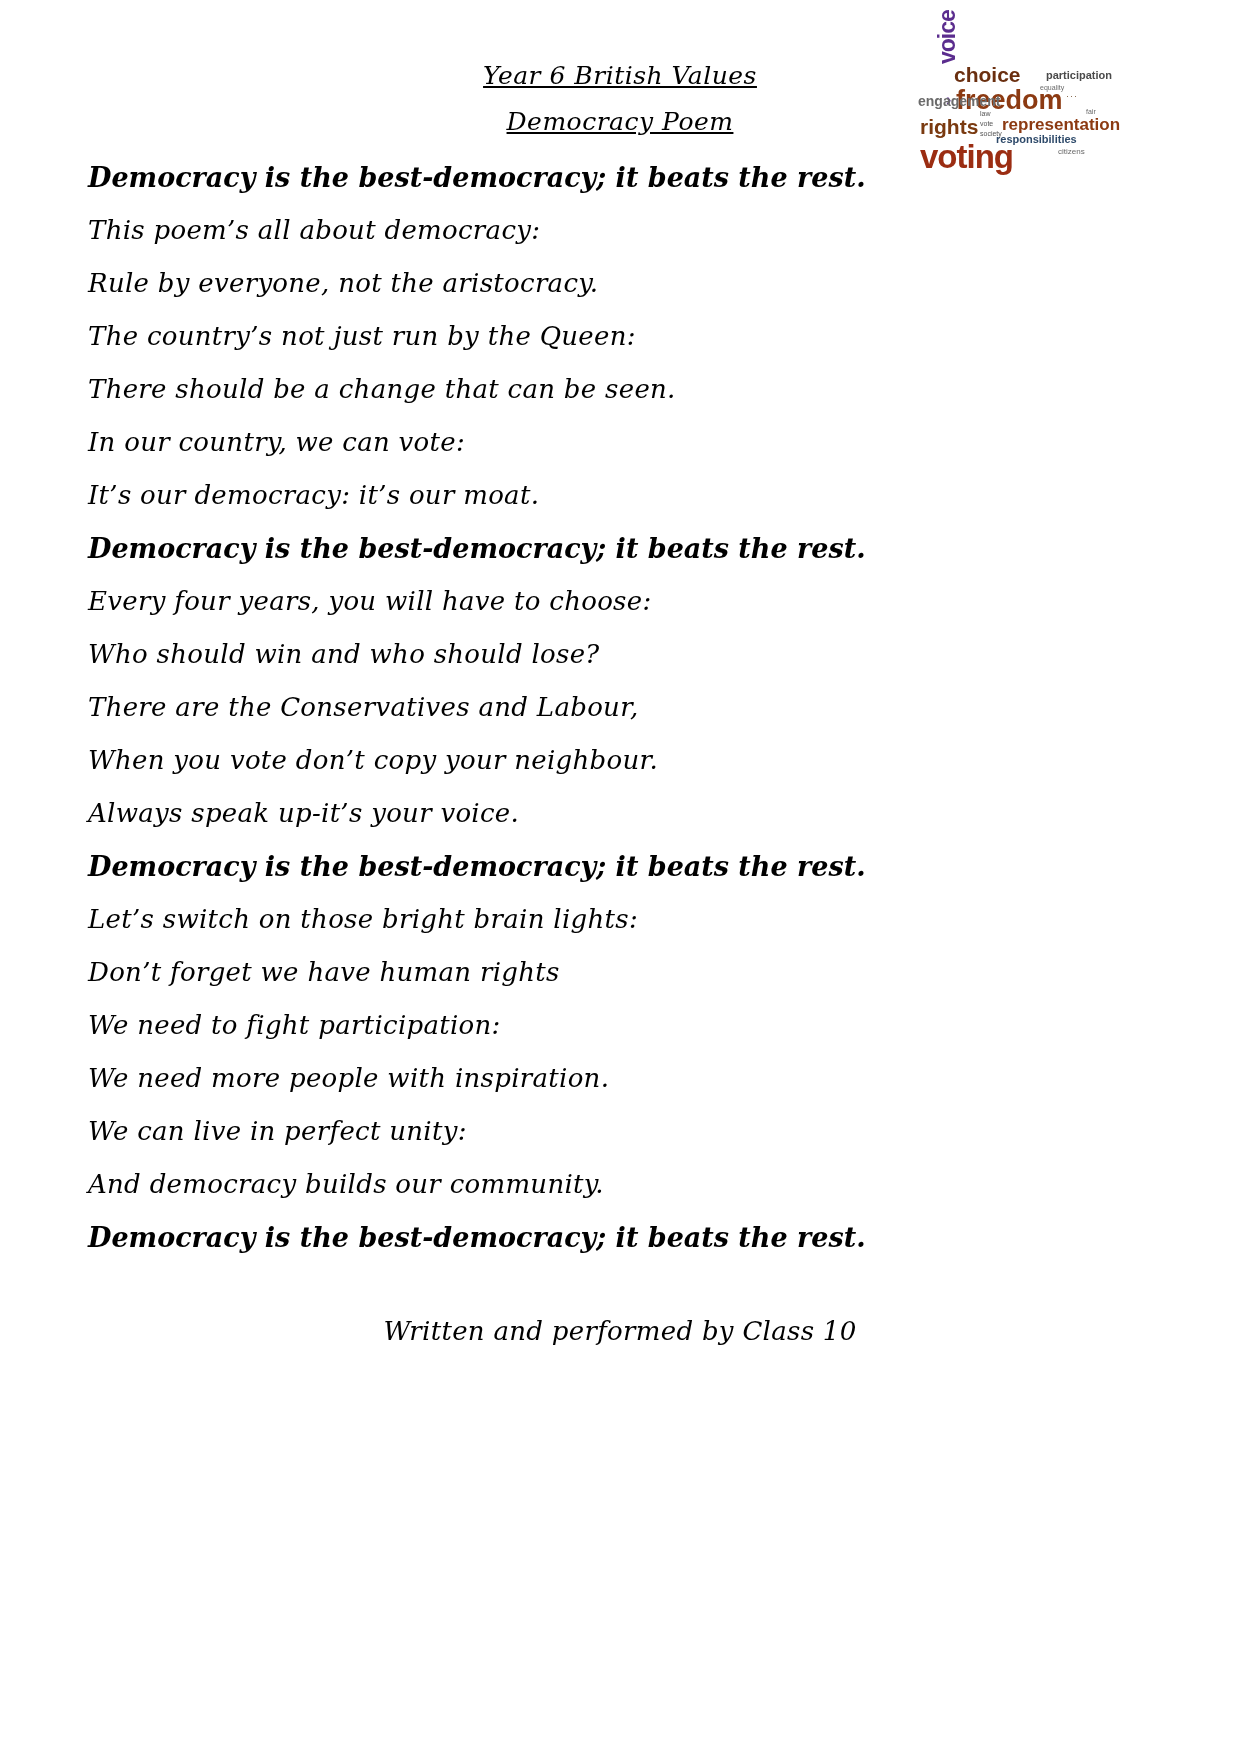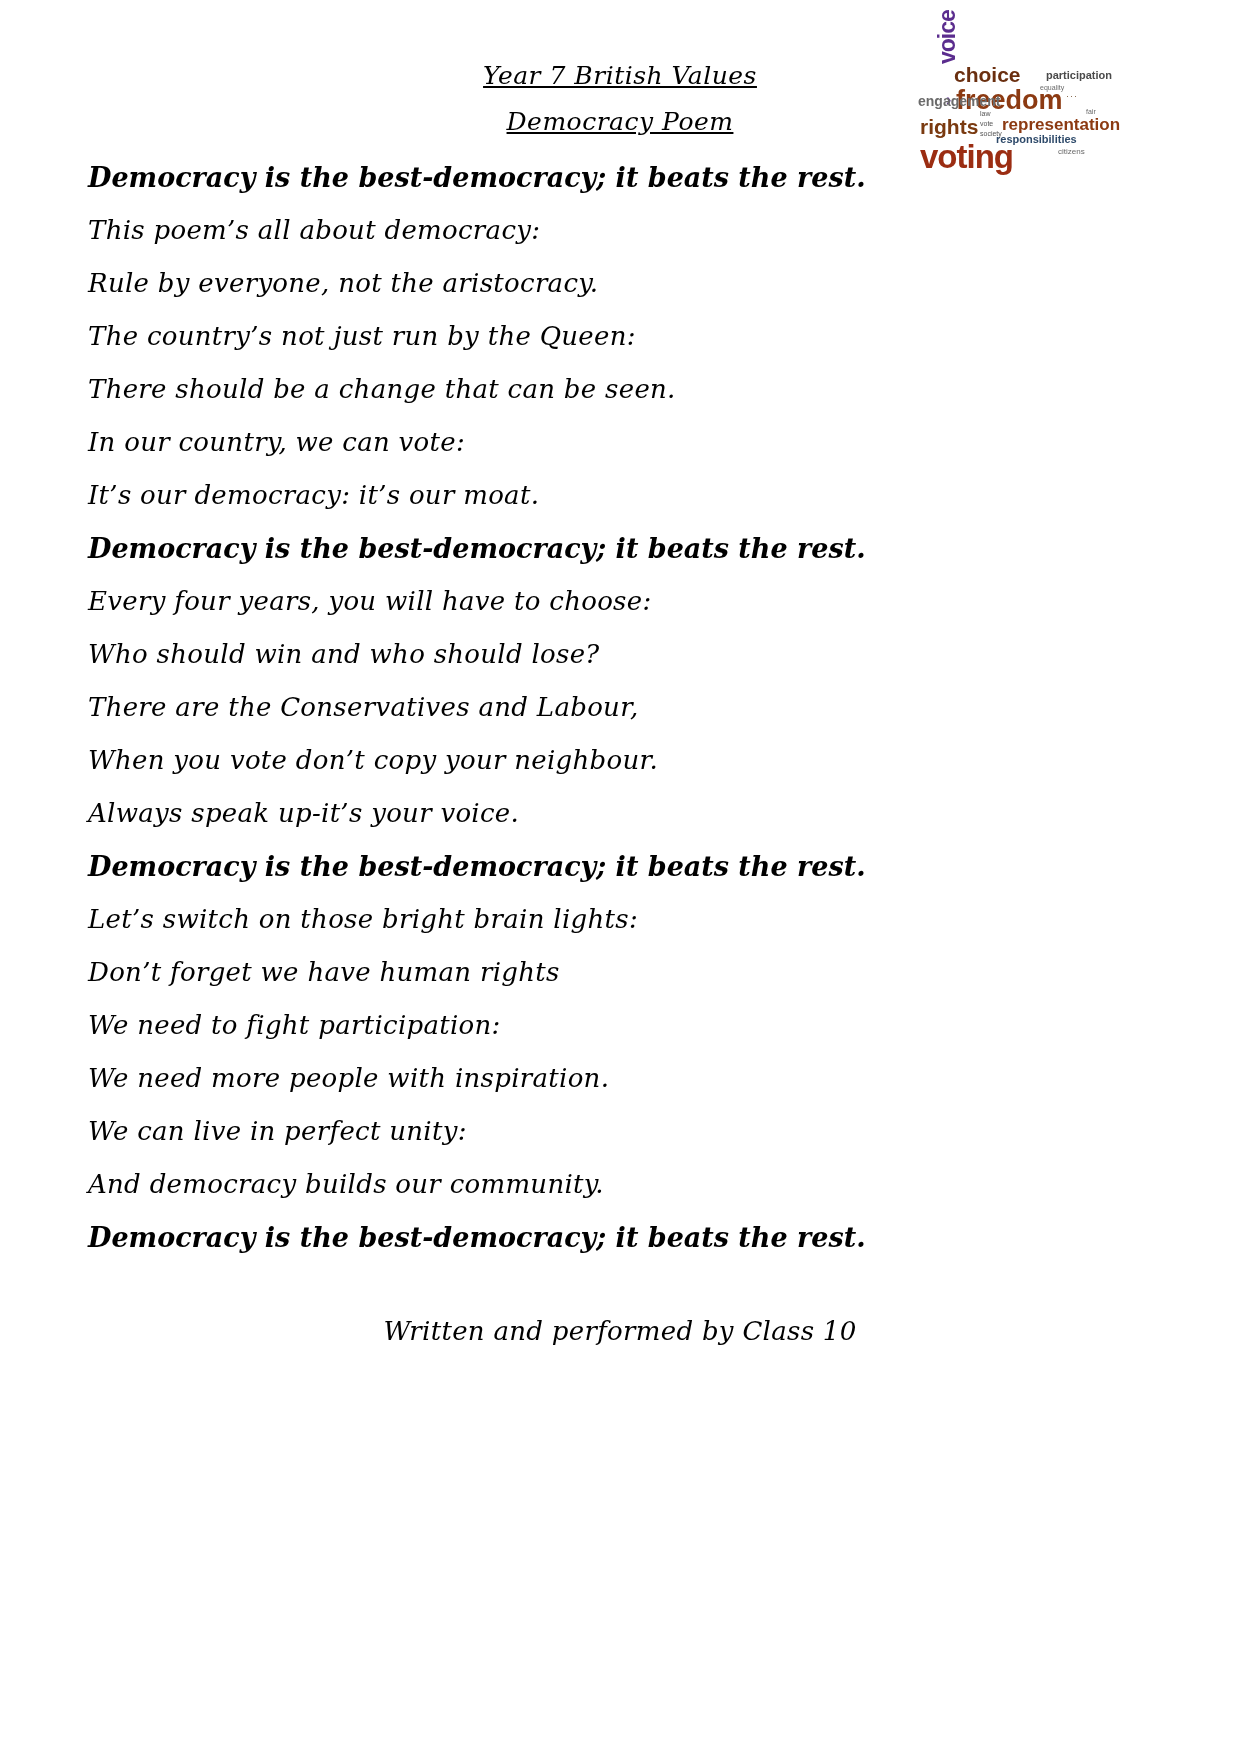--- a/index.html
+++ b/index.html
@@ -205,21 +205,21 @@
     <span class="wc-line wc-small1">law</span>
     <span class="wc-line wc-small2">vote</span>
     <span class="wc-line wc-small3">society</span>
     <span class="wc-line wc-repr">representation</span>
     <span class="wc-line wc-resp">responsibilities</span>
     <span class="wc-line wc-voting">voting</span>
     <span class="wc-line wc-tiny-c">citizens</span>
   </div>
 
   <div class="title-block">
-    <div><span class="title">Year 7 British Values</span></div>
+    <div><span class="title">Year 6 British Values</span></div>
     <div><span class="subtitle">Democracy Poem</span></div>
   </div>
 
   <div class="poem">
     <div class="line refrain">Democracy is the best-democracy; it beats the rest.</div>
     <div class="line">This poem’s all about democracy:</div>
     <div class="line">Rule by everyone, not the aristocracy.</div>
     <div class="line">The country’s not just run by the Queen:</div>
     <div class="line">There should be a change that can be seen.</div>
     <div class="line">In our country, we can vote:</div>

